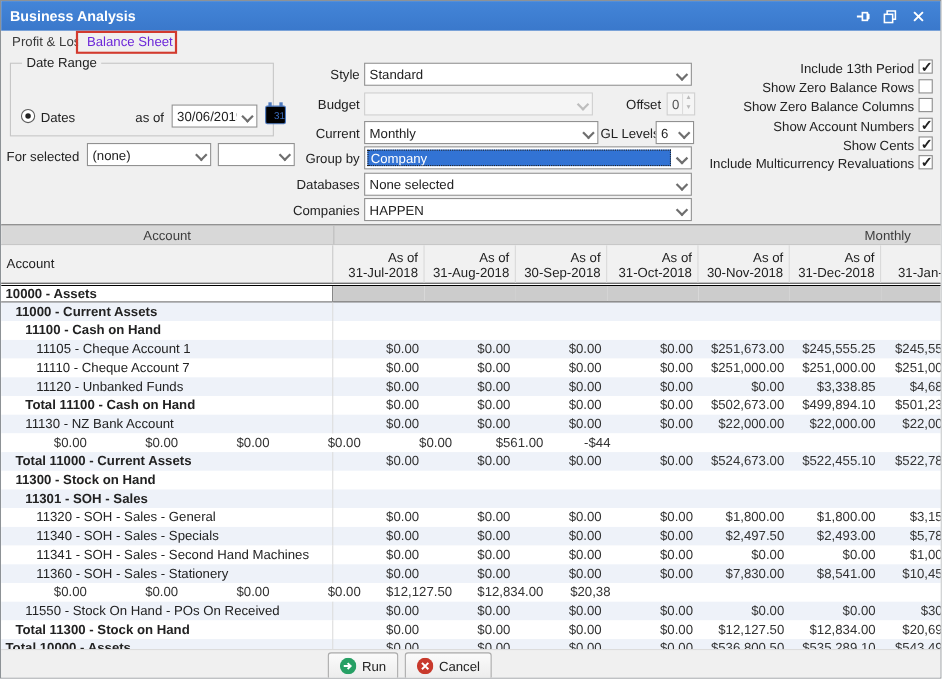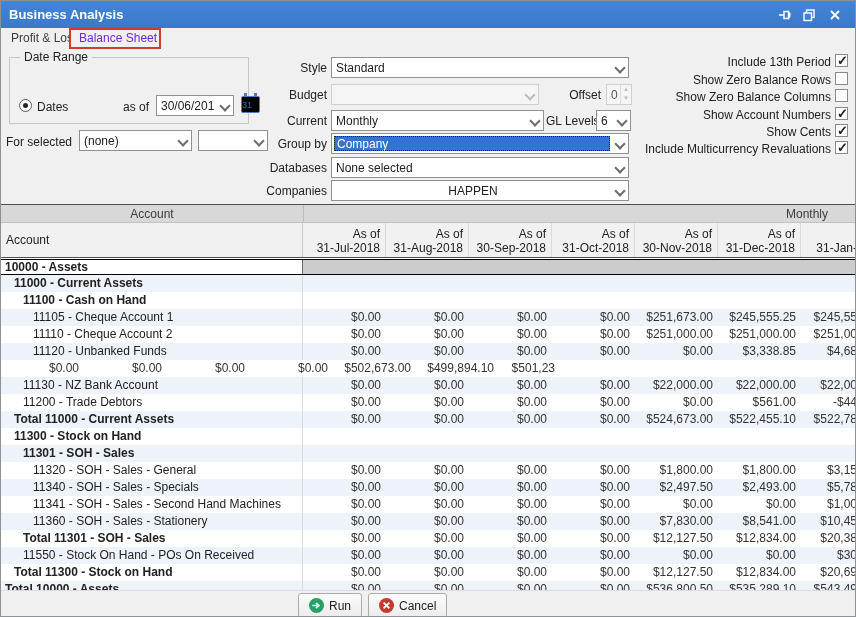--- a/index.html
+++ b/index.html
@@ -48,21 +48,21 @@
 
   .spinner { position:absolute; height:21px; background:#f5f5f5; border:1px solid #cfcfcf; }
   .spinner .num { position:absolute; left:4px; top:3px; color:#555; }
   .spinner .arrows { position:absolute; right:0; top:0; width:11px; height:100%;
                      border-left:1px solid #dcdcdc; font-size:6px; color:#b9b9b9;
                      text-align:center; line-height:9px; }
 
   .calendar { position:absolute; left:240px; top:44px; width:19px; height:20px; cursor:pointer; }
   .calendar .body { position:absolute; left:0; top:3px; width:19px; height:17px;
                     border:1px solid #4f7bc0; background:#000000; border-radius:2px;
-                    font-size:9px; color:#3a6ab8; text-align:left; line-height:16px; }
+                    font-size:9px; color:#3a6ab8; text-align:right; line-height:16px; }
   .calendar .pin1, .calendar .pin2 { position:absolute; top:0; width:3px; height:6px;
                     background:#4f7bc0; }
   .calendar .pin1 { left:3px; } .calendar .pin2 { right:3px; }
 
   .chkrow { position:absolute; right:0; height:15px; }
   .chkrow .clabel { position:absolute; right:24px; top:1px; white-space:nowrap; }
   .cbox { position:absolute; right:7px; top:0; width:13px; height:13px; background:#fff;
           border:1px solid #8a8a8a; cursor:pointer; }
   .cbox.on::after { content:"\2713"; position:absolute; left:1px; top:-2px;
                     font-size:13px; font-weight:bold; color:#222; }
@@ -201,21 +201,21 @@
         <span class="chev"></span>
     </div>
 
     <span class="lbl r-lbl" style="left:230px; top:112px; width:96px;">Databases</span>
     <div class="combo" style="left:330px; top:108px; width:298px;">
       <span class="val">None selected</span>
         <span class="chev"></span>
     </div>
 
     <span class="lbl r-lbl" style="left:230px; top:135px; width:96px;">Companies</span>
-    <div class="combo" style="left:330px; top:131px; width:298px;text-align:center;">
+    <div class="combo" style="left:330px; top:131px; width:298px;">
       <span class="val">HAPPEN</span>
         <span class="chev"></span>
     </div>
 
     <div id="checks">
         <div class="chkrow" style="top: 5px; width: 260px;">
           <span class="clabel">Include 13th Period</span>
           <span class="cbox on"></span>
         </div>
         <div class="chkrow" style="top: 23px; width: 260px;">
@@ -313,60 +313,60 @@
           <div class="acc" style="padding-left: 32px;">11105 - Cheque Account 1</div>
           <div class="vcell">$0.00</div>
           <div class="vcell">$0.00</div>
           <div class="vcell">$0.00</div>
           <div class="vcell">$0.00</div>
           <div class="vcell">$251,673.00</div>
           <div class="vcell">$245,555.25</div>
           <div class="vcell vlast">$245,55</div>
         </div>
         <div class="trow">
-          <div class="acc" style="padding-left: 32px;">11110 - Cheque Account 2</div>
+          <div class="acc" style="padding-left: 32px;">11110 - Cheque Account 7</div>
           <div class="vcell">$0.00</div>
           <div class="vcell">$0.00</div>
           <div class="vcell">$0.00</div>
           <div class="vcell">$0.00</div>
           <div class="vcell">$251,000.00</div>
           <div class="vcell">$251,000.00</div>
           <div class="vcell vlast">$251,00</div>
         </div>
         <div class="trow alt">
           <div class="acc" style="padding-left: 32px;">11120 - Unbanked Funds</div>
           <div class="vcell">$0.00</div>
           <div class="vcell">$0.00</div>
           <div class="vcell">$0.00</div>
           <div class="vcell">$0.00</div>
           <div class="vcell">$0.00</div>
           <div class="vcell">$3,338.85</div>
           <div class="vcell vlast">$4,68</div>
         </div>
         <div class="trow">
+          <div class="acc bold" style="padding-left: 22px;">Total 11100 - Cash on Hand</div>
           <div class="vcell">$0.00</div>
           <div class="vcell">$0.00</div>
           <div class="vcell">$0.00</div>
           <div class="vcell">$0.00</div>
           <div class="vcell">$502,673.00</div>
           <div class="vcell">$499,894.10</div>
           <div class="vcell vlast">$501,23</div>
         </div>
         <div class="trow alt">
           <div class="acc" style="padding-left: 22px;">11130 - NZ Bank Account</div>
           <div class="vcell">$0.00</div>
           <div class="vcell">$0.00</div>
           <div class="vcell">$0.00</div>
           <div class="vcell">$0.00</div>
           <div class="vcell">$22,000.00</div>
           <div class="vcell">$22,000.00</div>
           <div class="vcell vlast">$22,00</div>
         </div>
         <div class="trow">
-          <div class="acc" style="padding-left: 22px;">11200 - Trade Debtors</div>
           <div class="vcell">$0.00</div>
           <div class="vcell">$0.00</div>
           <div class="vcell">$0.00</div>
           <div class="vcell">$0.00</div>
           <div class="vcell">$0.00</div>
           <div class="vcell">$561.00</div>
           <div class="vcell vlast">-$44</div>
         </div>
         <div class="trow alt">
           <div class="acc bold" style="padding-left: 13px;">Total 11000 - Current Assets</div>
@@ -432,21 +432,20 @@
           <div class="acc" style="padding-left: 32px;">11360 - SOH - Sales - Stationery</div>
           <div class="vcell">$0.00</div>
           <div class="vcell">$0.00</div>
           <div class="vcell">$0.00</div>
           <div class="vcell">$0.00</div>
           <div class="vcell">$7,830.00</div>
           <div class="vcell">$8,541.00</div>
           <div class="vcell vlast">$10,45</div>
         </div>
         <div class="trow">
-          <div class="acc bold" style="padding-left: 22px;">Total 11301 - SOH - Sales</div>
           <div class="vcell">$0.00</div>
           <div class="vcell">$0.00</div>
           <div class="vcell">$0.00</div>
           <div class="vcell">$0.00</div>
           <div class="vcell">$12,127.50</div>
           <div class="vcell">$12,834.00</div>
           <div class="vcell vlast">$20,38</div>
         </div>
         <div class="trow alt">
           <div class="acc" style="padding-left: 22px;">11550 - Stock On Hand - POs On Received</div>

